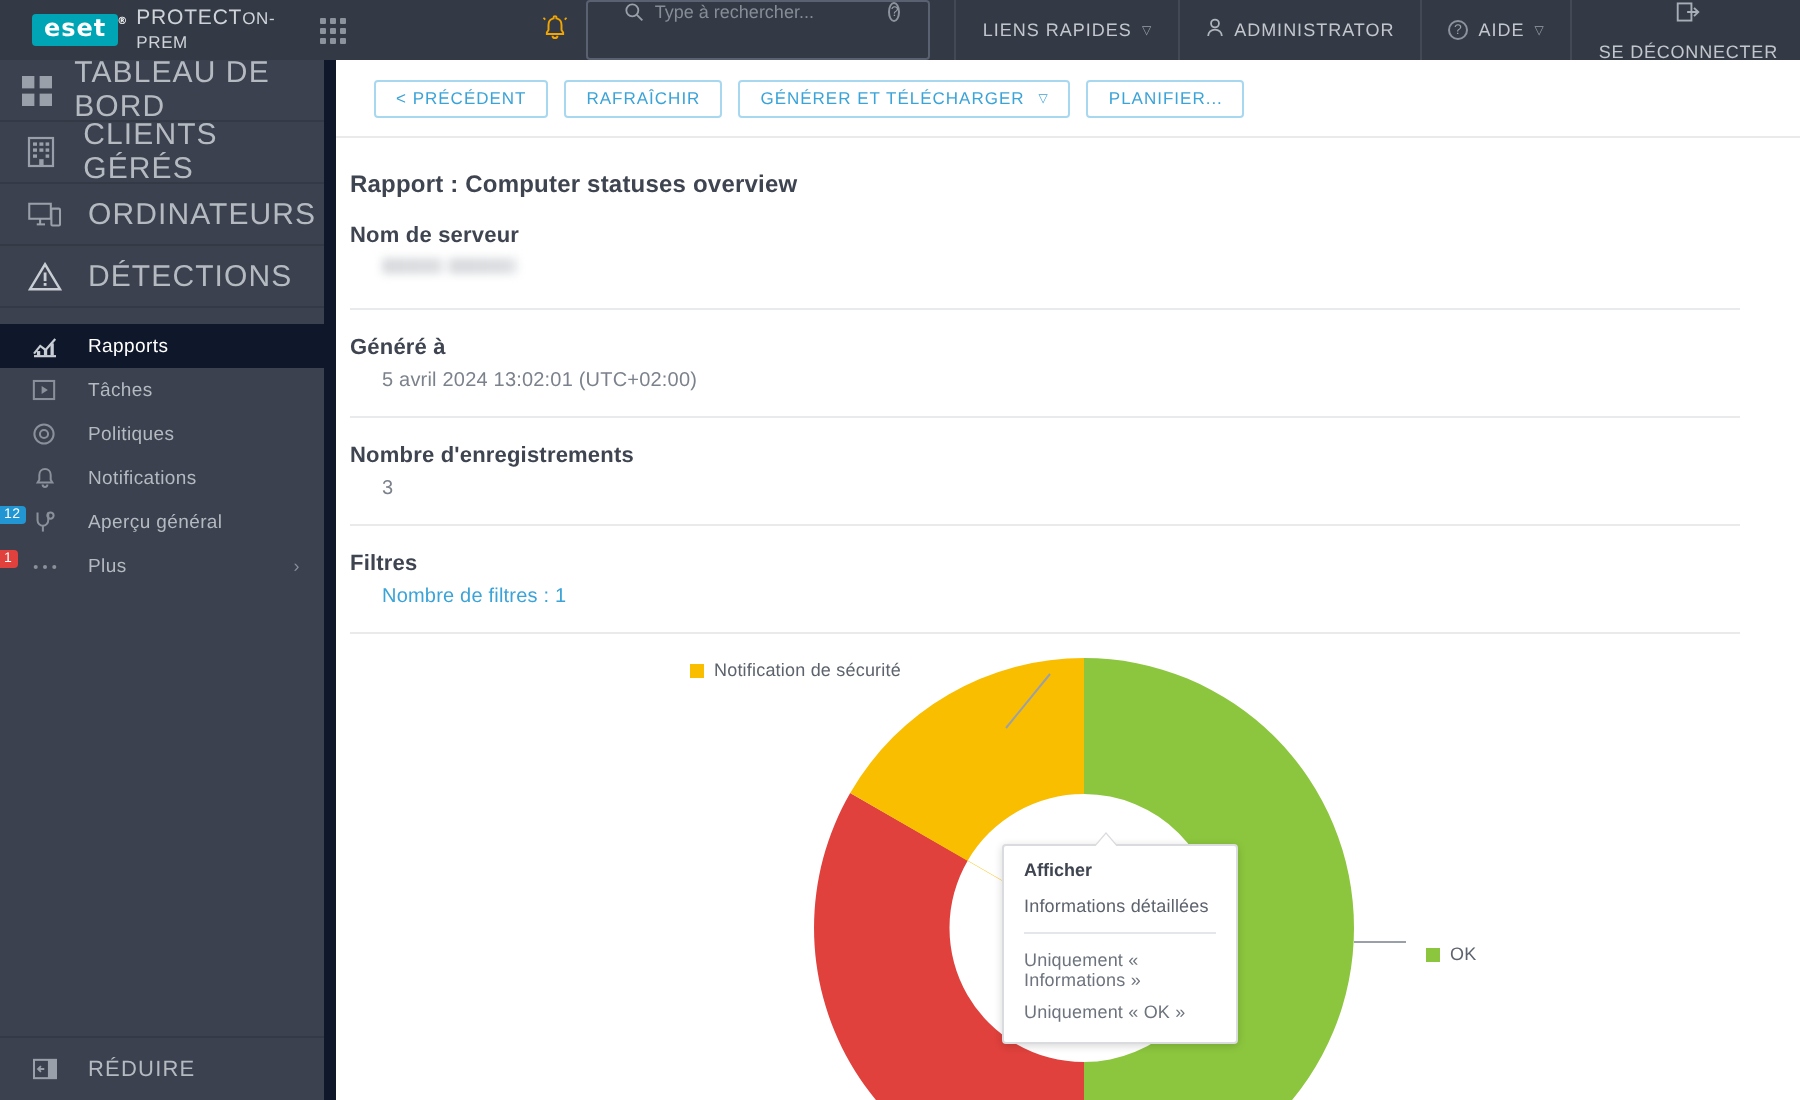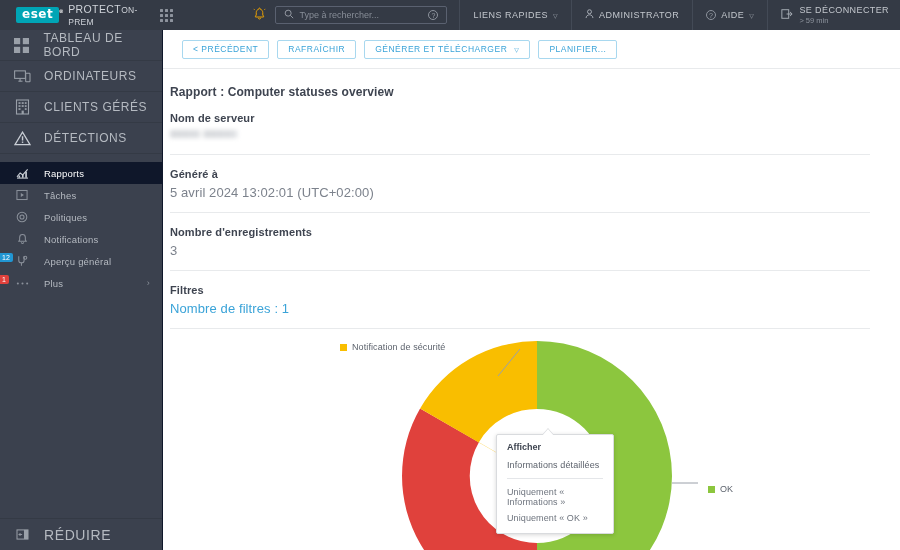--- a/index.html
+++ b/index.html
@@ -25,102 +25,102 @@
   .eset-logo .reg { position: absolute; top: -2px; right: -5px; font-size: 5px; }
   .brand-txt { margin-left: 9px; font-size: 10.5px; color: #cfd3d9; letter-spacing: .4px; }
   .brand-txt .sm { font-size: 8.5px; letter-spacing: .3px; }
 
   .grid-icon { display: grid; grid-template-columns: repeat(3,3px); gap: 2px; margin-left: 12px; }
   .grid-icon i { width: 3px; height: 3px; background: #8d939d; display: block; border-radius: .5px; }
 
   .topbar-right { margin-left: auto; display: flex; align-items: center; height: 30px; }
   .bell { color: #f0a500; font-size: 14px; padding: 0 9px; line-height: 1; }
   .searchbox {
-    width: 172px; height: 18px; border: 1px solid #5a6170; border-radius: 2px;
-    display: flex; align-items: center; padding: 0 8px; background: #343a45;
+    width: 172px; height: 30px; border: 1px solid #5a6170; border-radius: 2px;
+    display: flex; align-items: flex-start; padding: 0 18px; background: #343a45;
   }
   .searchbox .mag { font-size: 10px; color: #9aa0a9; }
   .searchbox input {
     flex: 1; background: transparent; border: 0; outline: none;
     color: #cdd1d7; font-size: 9px; padding-left: 5px;
     font-family: "Liberation Sans", sans-serif;
   }
   .searchbox input::placeholder { color: #878d97; }
   .qmark {
     width: 10px; height: 10px; border: 1px solid #8d939d; border-radius: 50%;
     font-size: 7px; color: #9aa0a9; display: flex; align-items: center; justify-content: center;
   }
   .tb-item {
     display: flex; align-items: center; gap: 5px; padding: 0 13px; height: 30px;
     font-size: 9px; letter-spacing: .5px; color: #c3c7cd;
     border-left: 1px solid #434a56;
   }
   .tb-item.first { border-left: 1px solid #434a56; margin-left: 12px; }
   .caret { font-size: 6px; color: #9aa0a9; }
   .logout { display: flex; align-items: center; gap: 6px; padding: 0 11px 0 13px;
-            height: 30px; border-left: 1px solid #434a56; }
+            height: 30px; border-left: 1px solid #434a56; flex-direction: column; }
   .logout .lines { display: flex; flex-direction: column; line-height: 1.25; }
   .logout .l1 { font-size: 9px; letter-spacing: .4px; color: #c3c7cd; }
   .logout .l2 { font-size: 7.5px; color: #8d939d; }
   .exit-ic { font-size: 11px; color: #a8aeb6; }
 
   
   .body { flex: 1; display: flex; min-height: 0; }
 
   
   .sidebar {
     width: 162px; background: #3b414e; flex: 0 0 162px;
     display: flex; flex-direction: column; position: relative;
   }
   .nav-item {
     height: 31px; display: flex; align-items: center; position: relative;
-    font-size: 12px; letter-spacing: .55px; color: #b5bac1; flex: 0 0 31px;
+    font-size: 15px; letter-spacing: .55px; color: #b5bac1; flex: 0 0 31px;
     border-bottom: 1px solid #343a45;
   }
   .nav-item .ic { width: 44px; display: flex; justify-content: center; align-items: center; color: #9aa0a9; }
   .nav-item.sub { font-size: 9.5px; letter-spacing: .2px; border-bottom: 0; height: 22px; flex: 0 0 22px; }
   .nav-item.sub .ic { color: #8b919b; }
   .nav-item.active { background: #0f172a; color: #ffffff; }
   .nav-item.active .ic { color: #c9ced5; }
   .nav-item.big { border-bottom: 1px solid #343a45; }
   .badge {
     position: absolute; left: 0; top: 3px; font-size: 7px; color: #fff;
     padding: 1px 3px 1px 2px; border-radius: 0 2px 2px 0; line-height: 1;
     font-family: "Liberation Sans", sans-serif;
   }
   .badge.blue { background: #2196d3; }
   .badge.red  { background: #e0413c; }
   .chev { margin-left: auto; margin-right: 12px; color: #8b919b; font-size: 9px; }
   .spacer { flex: 1; }
   .reduire {
-    height: 32px; display: flex; align-items: center; font-size: 14px;
+    height: 32px; display: flex; align-items: center; font-size: 11px;
     letter-spacing: .6px; color: #b5bac1; border-top: 1px solid #343a45;
   }
   .reduire .ic { width: 44px; display: flex; justify-content: center; color: #9aa0a9; }
 
   
   .main { flex: 1; background: #fff; display: flex; flex-direction: column; min-width: 0;
-          border-left: 1px solid #0f172a; justify-content: space-between; }
+          border-left: 6px solid #0f172a; justify-content: space-between; }
   .toolbar { height: 39px; display: flex; align-items: center; gap: 8px; padding: 0 0 0 19px;
              border-bottom: 1px solid #e8eaec; flex: 0 0 39px; }
   .btn {
     border: 1px solid #a8d8ef; background: #fff; color: #3aa3d8;
     font-size: 8.5px; letter-spacing: .5px; border-radius: 2px;
     height: 19px; padding: 0 10px; display: flex; align-items: center; gap: 7px;
     font-family: "Liberation Sans", sans-serif; cursor: pointer;
   }
   .btn .cv { font-size: 6px; }
 
   .content { flex: 1; overflow: hidden; padding: 0 0 16px 7px; position: relative; }
   .inner { padding: 0 30px 0 0; }
   .rep-title { font-size: 12px; font-weight: bold; color: #3e4450; padding: 16px 0 0 0; letter-spacing: .1px; }
 
   .field { padding-top: 13px; }
   .field .lbl { font-size: 11px; font-weight: bold; color: #3e4450; letter-spacing: .1px; }
-  .field .val { font-size: 13px; color: #7c828c; padding-top: 5px; letter-spacing: .1px; }
+  .field .val { font-size: 10px; color: #7c828c; padding-top: 5px; letter-spacing: .1px; margin-left: 16px; }
   .field .val.link { color: #3aa3d8; }
   .field .val.redact {
     display: inline-block; width: 68px; height: 8px; border-radius: 1px;
     background: linear-gradient(90deg,#d8dadd,#dcdee1 42%,#fff 46%,#d8dadd 52%,#dcdee1 92%,#eceef0);
     filter: blur(2px); margin-top: 5px;
   }
   .divider { height: 1px; background: #e8eaec; margin-top: 12px; }
 
   
   .chart-wrap { position: relative; height: 280px; margin-top: 6px; }
@@ -235,32 +235,20 @@
       <div class="nav-item big">
         <span class="ic">
           <svg width="15" height="15" viewBox="0 0 16 16">
             <rect x="0" y="0" width="6.6" height="6.6" fill="#9aa0a9"></rect>
             <rect x="9.4" y="0" width="6.6" height="6.6" fill="#9aa0a9"></rect>
             <rect x="0" y="9.4" width="6.6" height="6.6" fill="#9aa0a9"></rect>
             <rect x="9.4" y="9.4" width="6.6" height="6.6" fill="#9aa0a9"></rect>
           </svg>
         </span>
         <span>TABLEAU DE BORD</span>
-      </div>
-
-      <div class="nav-item big">
-        <span class="ic">
-          <svg width="17" height="15" viewBox="0 0 18 16">
-            <rect x="0.6" y="2" width="11.5" height="8" fill="none" stroke="#9aa0a9" stroke-width="1.1"></rect>
-            <path d="M4.6 13h4.4" stroke="#9aa0a9" stroke-width="1.1"></path>
-            <path d="M6.4 10v3" stroke="#9aa0a9" stroke-width="1.1"></path>
-            <rect x="12.4" y="4.6" width="4.6" height="9" rx="0.6" fill="#3b414e" stroke="#9aa0a9" stroke-width="1.1"></rect>
-          </svg>
-        </span>
-        <span>ORDINATEURS</span>
       </div>
 
       <div class="nav-item big">
         <span class="ic">
           <svg width="15" height="16" viewBox="0 0 14 16">
             <rect x="1" y="1" width="12" height="14" fill="none" stroke="#9aa0a9" stroke-width="1.1"></rect>
             <g fill="#9aa0a9">
               <rect x="3" y="3.2" width="2" height="1.7"></rect>
                 <rect x="6.2" y="3.2" width="2" height="1.7"></rect>
                 <rect x="9.3" y="3.2" width="1.8" height="1.7"></rect>
@@ -272,20 +260,32 @@
               <rect x="6.1" y="11.6" width="2.2" height="3.4"></rect>
             </g>
           </svg>
         </span>
         <span>CLIENTS GÉRÉS</span>
       </div>
 
       <div class="nav-item big">
         <span class="ic">
           <svg width="17" height="15" viewBox="0 0 18 16">
+            <rect x="0.6" y="2" width="11.5" height="8" fill="none" stroke="#9aa0a9" stroke-width="1.1"></rect>
+            <path d="M4.6 13h4.4" stroke="#9aa0a9" stroke-width="1.1"></path>
+            <path d="M6.4 10v3" stroke="#9aa0a9" stroke-width="1.1"></path>
+            <rect x="12.4" y="4.6" width="4.6" height="9" rx="0.6" fill="#3b414e" stroke="#9aa0a9" stroke-width="1.1"></rect>
+          </svg>
+        </span>
+        <span>ORDINATEURS</span>
+      </div>
+
+      <div class="nav-item big">
+        <span class="ic">
+          <svg width="17" height="15" viewBox="0 0 18 16">
             <path d="M9 1.2 17 14.5H1z" fill="none" stroke="#c9ced5" stroke-width="1.3"></path>
             <rect x="8.3" y="5.6" width="1.5" height="4.6" fill="#c9ced5"></rect>
             <rect x="8.3" y="11.2" width="1.5" height="1.5" fill="#c9ced5"></rect>
           </svg>
         </span>
         <span>DÉTECTIONS</span>
       </div>
 
       <div style="height:8px"></div>
 

